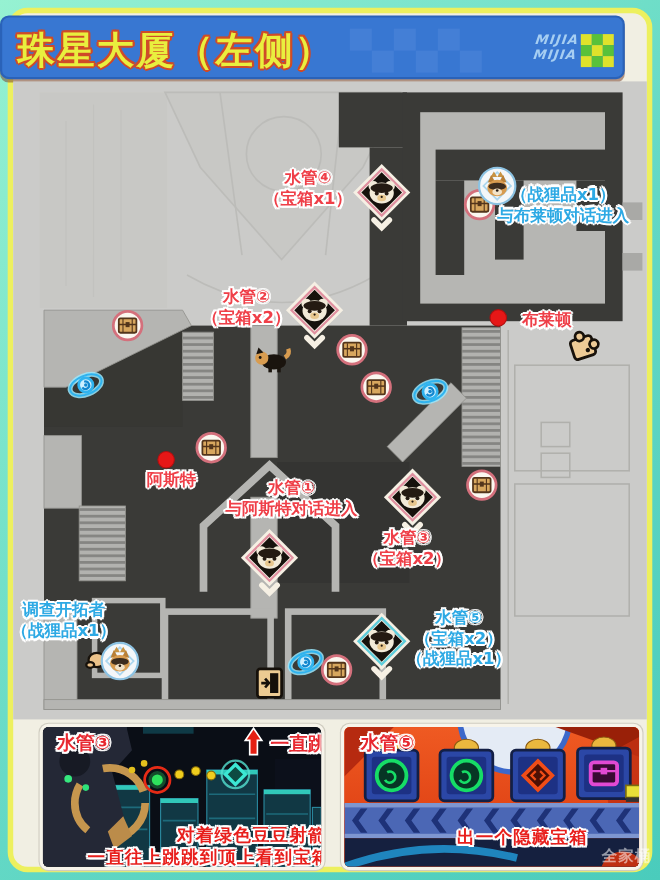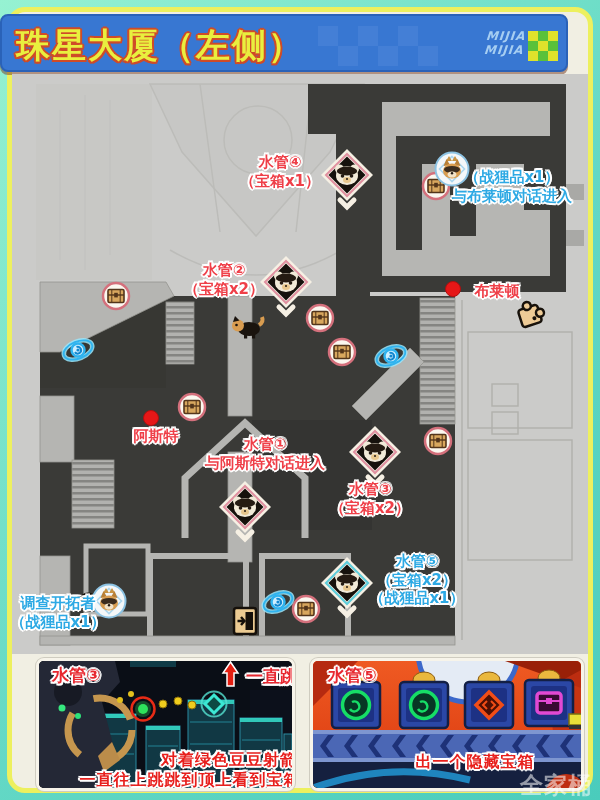--- a/index.html
+++ b/index.html
@@ -40,21 +40,21 @@
   #panel-left{left:36px;top:658px;width:259px;height:133px;background:#0a0e16;}
   #panel-right{left:310px;top:658px;width:274px;height:133px;background:#d9380f;}
   .ptitle{position:absolute;font-weight:900;font-size:17px;color:#e82830;white-space:nowrap;
     text-shadow:-2px 0 0 #fff,2px 0 0 #fff,0 -2px 0 #fff,0 2px 0 #fff,
       -1.5px -1.5px 0 #fff,1.5px 1.5px 0 #fff,-1.5px 1.5px 0 #fff,1.5px -1.5px 0 #fff;}
   .caption{position:absolute;transform:translate(-50%,-50%);font-weight:900;font-size:16px;
     color:#e81f1c;white-space:nowrap;letter-spacing:1px;
     text-shadow:-2px 0 0 #fff,2px 0 0 #fff,0 -2px 0 #fff,0 2px 0 #fff,
       -1.5px -1.5px 0 #fff,1.5px 1.5px 0 #fff,-1.5px 1.5px 0 #fff,1.5px -1.5px 0 #fff;text-align:right;}
   .watermark{position:absolute;left:516px;top:770px;width:76px;text-align:right;
-    font-size:23px;font-weight:700;color:rgba(255,255,255,.55);letter-spacing:1px;}
+    font-size:14px;font-weight:700;color:rgba(255,255,255,.55);letter-spacing:1px;}
 </style>
 </head>
 <body>
 
 <div id="stage">
   <div class="card"></div>
 
   <div class="banner">
     <div class="checker" style="left:316px;top:10px;"></div>
     <div class="checker" style="left:356px;top:10px;"></div>
@@ -269,21 +269,21 @@
   </div>
   <div class="mlabel red" style="left:370px;top:498px;">
     <span>水管③</span>
       <span>（宝箱x2）</span>
   </div>
   <div class="mlabel blue" style="left:417px;top:580px;">
     <span>水管⑤</span>
       <span>（宝箱x2）</span>
       <span>（战狸品x1）</span>
   </div>
-  <div class="mlabel blue" style="left:58px;top:564px;margin-top:48px;">
+  <div class="mlabel blue" style="left:58px;top:564px;">
     <span>调查开拓者</span>
       <span>（战狸品x1）</span>
   </div>
 
   <div class="panel" id="panel-left">
     <svg width="253" height="127" viewBox="39 661 253 127">
       <rect x="39" y="661" width="253" height="127" fill="#0a0e16"></rect>
       <rect x="56" y="661" width="30" height="10" fill="#14505e"></rect>
       <rect x="95" y="661" width="20" height="7" fill="#14505e"></rect>
       <rect x="130" y="661" width="46" height="6" fill="#0f3a46"></rect>

